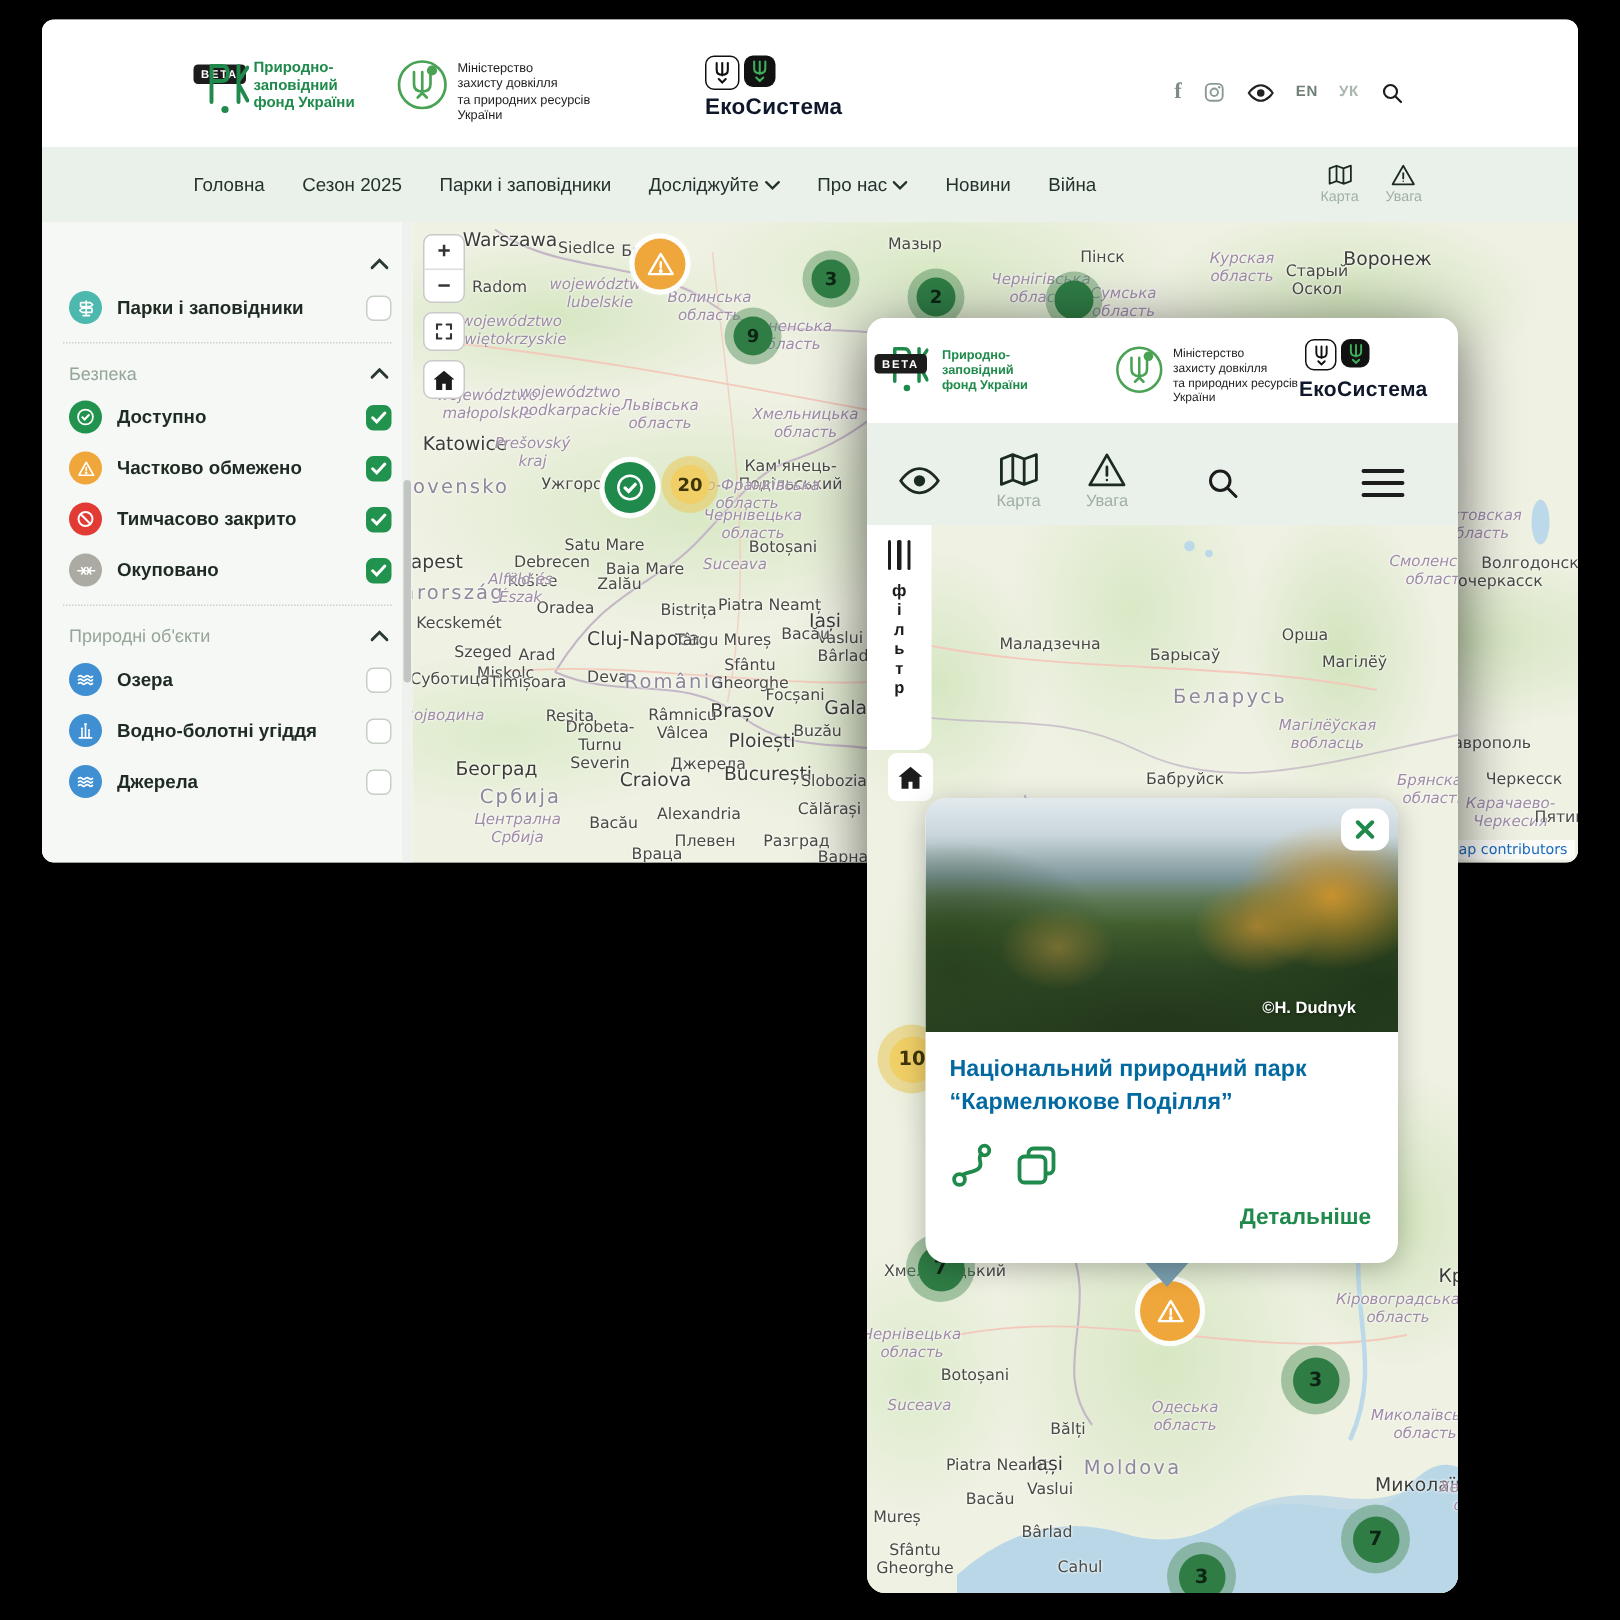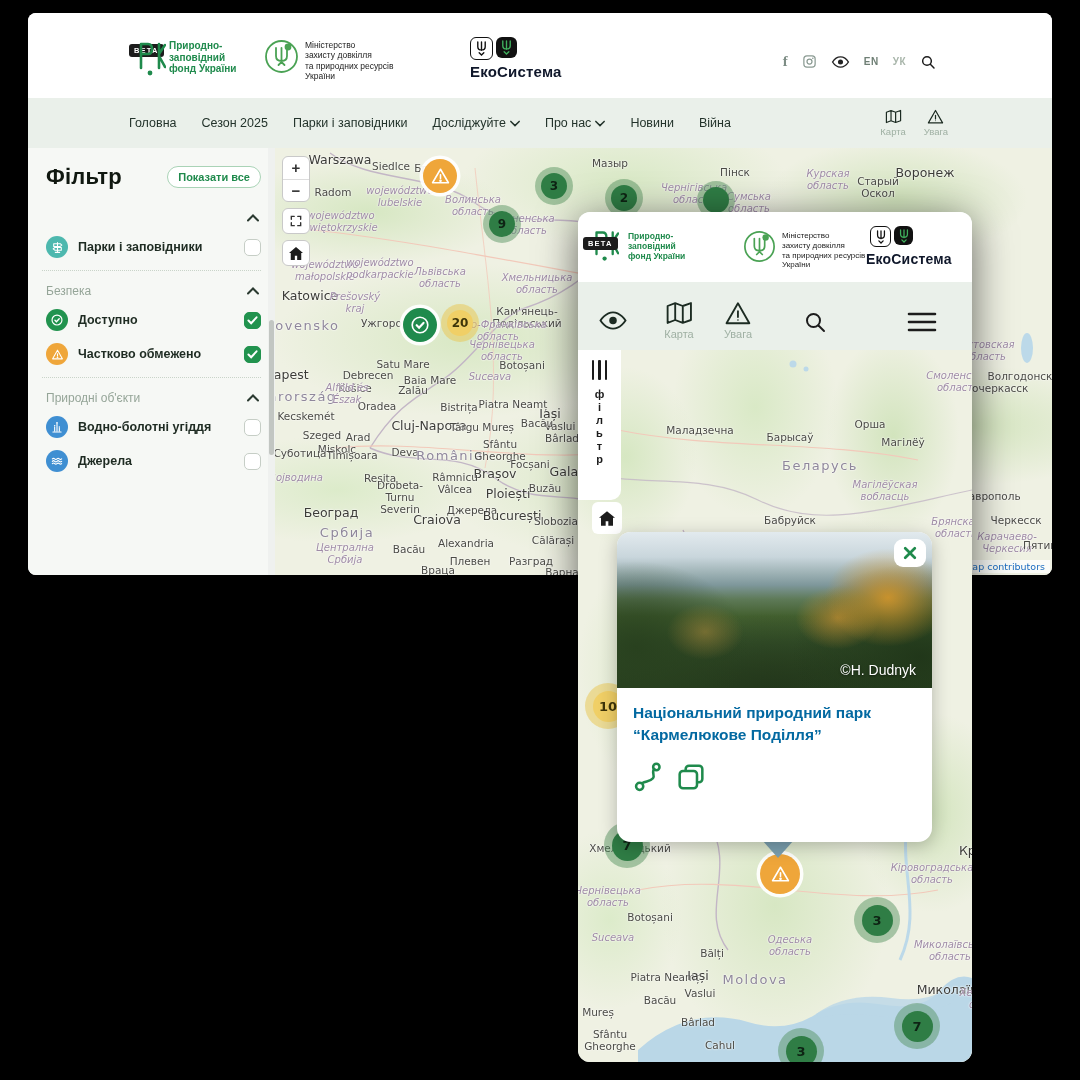--- a/index.html
+++ b/index.html
@@ -97,21 +97,21 @@
   .popup{position:absolute;left:39px;top:182px;width:315px;height:310px;background:#fff;border-radius:14px;z-index:8;box-shadow:0 4px 18px rgba(0,0,0,.25);}
   .photo{position:relative;width:100%;height:156px;border-radius:14px 14px 0 0;overflow:hidden;background:
     radial-gradient(90px 70px at 86% 42%, rgba(206,148,44,.95) 0%, rgba(206,148,44,0) 70%),
     radial-gradient(60px 45px at 70% 55%, rgba(190,140,50,.75) 0%, rgba(190,140,50,0) 70%),
     radial-gradient(55px 40px at 28% 64%, rgba(182,142,62,.5) 0%, rgba(182,142,62,0) 70%),
     radial-gradient(150px 115px at 6% 74%, rgba(40,64,30,.95) 0%, rgba(40,64,30,0) 75%),
     radial-gradient(170px 125px at 96% 80%, rgba(32,54,25,.95) 0%, rgba(32,54,25,0) 75%),
     radial-gradient(220px 95px at 50% 102%, rgba(35,55,27,1) 0%, rgba(35,55,27,0) 82%),
     linear-gradient(180deg,#E2EAEE 0%,#C9D6DC 16%,#9FB3B6 26%,#7E979B 34%,#5E7A58 43%,#43602F 54%,#35512A 72%,#2A4220 100%);}
   .close-btn{position:absolute;right:6px;top:7px;width:32px;height:28px;background:#fff;border:none;border-radius:9px;display:flex;align-items:center;justify-content:center;cursor:pointer;}
-  .credit{position:absolute;right:16px;bottom:10px;color:#fff;font-size:14px;font-weight:400;text-shadow:0 1px 2px rgba(0,0,0,.5);}
+  .credit{position:absolute;right:28px;bottom:10px;color:#fff;font-size:11px;font-weight:700;text-shadow:0 1px 2px rgba(0,0,0,.5);}
   .pop-body{padding:14px 16px 0 16px;}
   .pop-body h3{margin:0;font-size:15.5px;font-weight:700;color:#0369a1;line-height:1.4;white-space:pre-line;}
   .pop-icons{display:flex;gap:10px;margin-top:16px;}
   .pop-icons svg{cursor:pointer;}
   .details{display:block;text-align:right;margin-top:10px;padding-right:2px;font-size:15px;font-weight:700;color:#1F8A4C;cursor:pointer;}
   .pop-tail{position:absolute;left:184px;top:490px;width:0;height:0;border-left:16px solid transparent;border-right:16px solid transparent;border-top:18px solid #7BA0B0;z-index:7;}
 </style>
 </head>
 <body>
 
@@ -213,24 +213,20 @@
               <path d="M12 9v5" stroke-linecap="round"></path>
               <circle cx="12" cy="16.6" r=".7" fill="#1c2b22" stroke="none"></circle>
             </svg>
           <span>Увага</span>
         </div>
       </div>
     </nav>
 
     <div id="d-body">
       <aside id="sidebar">
-        <div class="sb-top">
-          <h2>Фільтр</h2>
-          <button class="show-all">Показати все</button>
-        </div>
         <div id="filter-groups">
             <div class="grp-head">
               <span class="grp-label"></span>
               <span style="cursor:pointer;">
                 <svg width="12" height="8" viewBox="0 0 12 8" fill="none" stroke="#2A3A30" stroke-width="2" stroke-linecap="round">
                   <path d="M1 6.5l5-5 5 5"></path>
                 </svg>
               </span>
             </div>
             <div class="f-row">
@@ -274,28 +270,65 @@
                   <circle cx="12" cy="17.3" r=".6" fill="#fff"></circle>
                 </svg>
               </span>
               <span class="f-label">Частково обмежено</span>
               <span class="f-check on">
                 <svg width="11" height="9" viewBox="0 0 12 10" fill="none" stroke="#fff" stroke-width="2.2" stroke-linecap="round">
                   <path d="M1.5 5l3 3 6-6.5"></path>
                 </svg>
               </span>
             </div>
+            <div class="f-row">
+              <span class="f-ico" style="background:#E23B35">
+                <svg width="14" height="14" viewBox="0 0 24 24" fill="none" stroke="#fff" stroke-width="2.2">
+                  <circle cx="12" cy="12" r="8"></circle>
+                  <path d="M6.6 6.6l10.8 10.8"></path>
+                </svg>
+              </span>
+              <span class="f-label">Тимчасово закрито</span>
+              <span class="f-check on">
+                <svg width="11" height="9" viewBox="0 0 12 10" fill="none" stroke="#fff" stroke-width="2.2" stroke-linecap="round">
+                  <path d="M1.5 5l3 3 6-6.5"></path>
+                </svg>
+              </span>
+            </div>
+            <div class="f-row">
+              <span class="f-ico" style="background:#ABABA3">
+                <svg width="15" height="15" viewBox="0 0 24 24" fill="none" stroke="#fff" stroke-width="1.7" stroke-linecap="round">
+                  <path d="M3 12h18"></path>
+                  <path d="M7 8.5l4 7M11 8.5l-4 7M13 8.5l4 7M17 8.5l-4 7"></path>
+                </svg>
+              </span>
+              <span class="f-label">Окуповано</span>
+              <span class="f-check on">
+                <svg width="11" height="9" viewBox="0 0 12 10" fill="none" stroke="#fff" stroke-width="2.2" stroke-linecap="round">
+                  <path d="M1.5 5l3 3 6-6.5"></path>
+                </svg>
+              </span>
+            </div>
             <div class="f-div"></div>
             <div class="grp-head">
               <span class="grp-label">Природні об'єкти</span>
               <span style="cursor:pointer;">
                 <svg width="12" height="8" viewBox="0 0 12 8" fill="none" stroke="#2A3A30" stroke-width="2" stroke-linecap="round">
                   <path d="M1 6.5l5-5 5 5"></path>
                 </svg>
               </span>
+            </div>
+            <div class="f-row">
+              <span class="f-ico" style="background:#3F8FD2">
+                <svg width="14" height="14" viewBox="0 0 24 24" fill="none" stroke="#fff" stroke-width="1.9" stroke-linecap="round">
+                  <path d="M4 8.5q2-2 4 0t4 0 4 0 4 0M4 12.5q2-2 4 0t4 0 4 0 4 0M4 16.5q2-2 4 0t4 0 4 0 4 0"></path>
+                </svg>
+              </span>
+              <span class="f-label">Озера</span>
+              <span class="f-check"></span>
             </div>
             <div class="f-row">
               <span class="f-ico" style="background:#3F8FD2">
                 <svg width="14" height="14" viewBox="0 0 24 24" fill="none" stroke="#fff" stroke-width="1.9" stroke-linecap="round">
                   <path d="M8 19v-7M12 19V7M16 19v-5"></path>
                   <circle cx="12" cy="5" r="1.6" fill="#fff" stroke="none"></circle>
                   <circle cx="8" cy="10" r="1.3" fill="#fff" stroke="none"></circle>
                   <circle cx="16" cy="12" r="1.3" fill="#fff" stroke="none"></circle>
                   <path d="M5 20.5h14"></path>
                 </svg>
@@ -689,17 +722,18 @@
                   <circle cx="17.5" cy="4.5" r="2.4"></circle>
                 </svg>
             </span>
             <span>
               <svg width="32" height="32" viewBox="0 0 24 24" fill="none" stroke="#1F8A4C" stroke-width="1.9" stroke-linejoin="round">
                   <rect x="3.5" y="7.5" width="13" height="13" rx="2.5"></rect>
                   <path d="M8 7.5V6a2.5 2.5 0 012.5-2.5H18A2.5 2.5 0 0120.5 6v7.5A2.5 2.5 0 0118 16h-1.5"></path>
                 </svg>
             </span>
           </div>
+          <a class="details">Детальніше</a>
         </div>
       </div>
     </div>
   </section>
 </div>
 
 </body></html>

